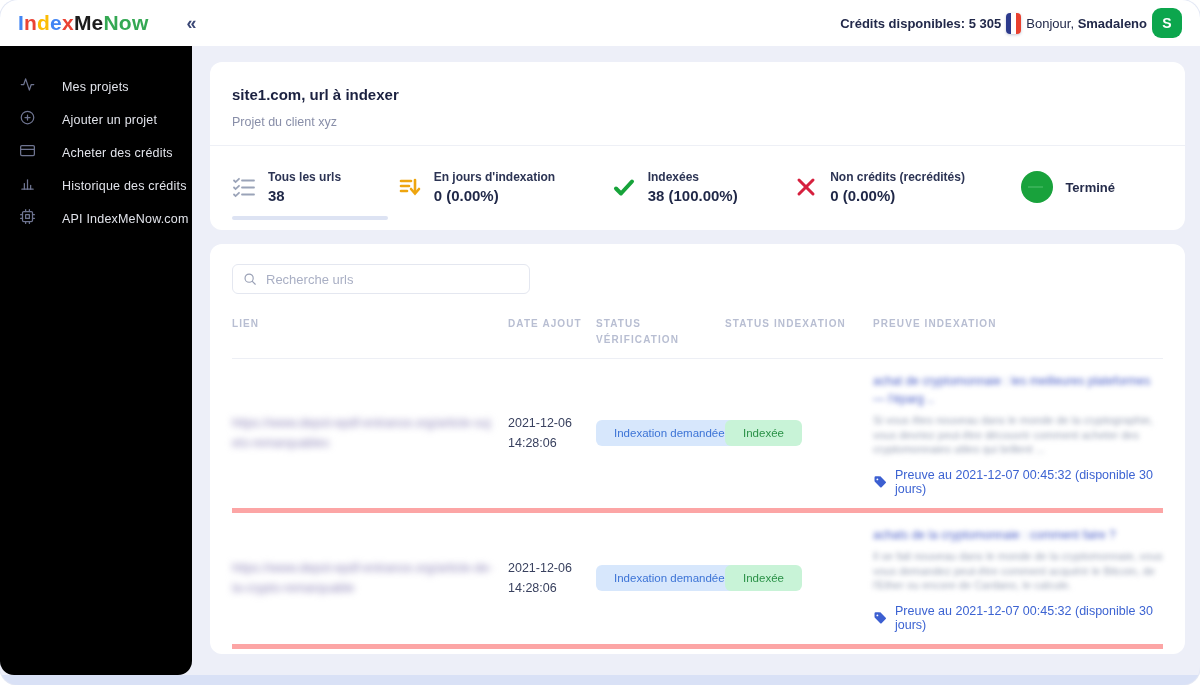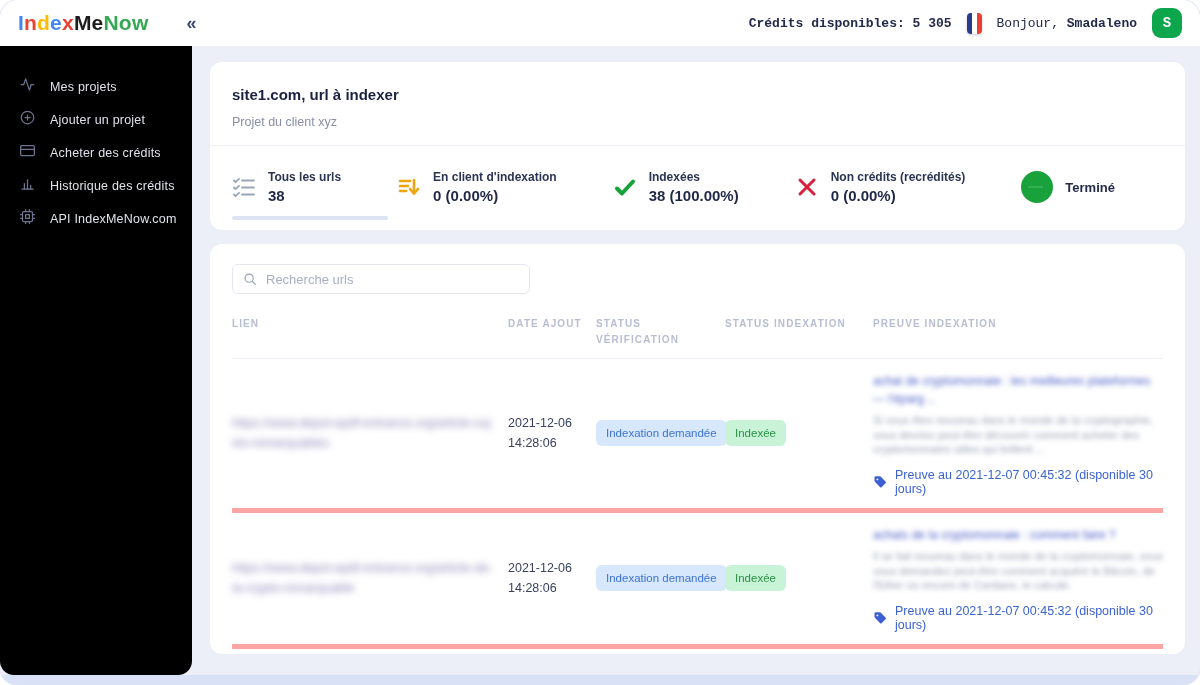--- a/index.html
+++ b/index.html
@@ -9,37 +9,37 @@
   .window { position:relative; width:1200px; height:685px; border-radius:18px; overflow:hidden;
             background:#d9e1f6; box-shadow:0 0 0 1px #e4e8f4; }
 
   
   .topbar { position:absolute; top:0; left:0; right:0; height:46px; background:#fff;
             display:flex; align-items:center; padding:0 18px; z-index:5; }
   .logo { font-size:21px; font-weight:bold; letter-spacing:.2px; cursor:pointer; }
   .lc-blue  { color:#4285F4; } .lc-red { color:#EA4335; } .lc-yellow { color:#FBBC05; }
   .lc-dark  { color:#1c1c1c; } .lc-green { color:#34A853; }
   .collapse { margin-left:38px; color:#3a4775; font-size:18px; font-weight:bold; cursor:pointer; line-height:1; }
-  .top-right { margin-left:auto; display:flex; align-items:center; gap:15px;font-family:Liberation Mono, monospace; }
+  .top-right { margin-left:auto; display:flex; align-items:center; gap:5px; }
   .credits { font-size:13px; font-weight:600; color:#22294a; }
   .flag { width:15px; height:21px; border-radius:4px; overflow:hidden; display:flex; cursor:pointer;
           box-shadow:0 1px 3px rgba(30,40,90,.25); }
   .flag i { flex:1; } .flag .b { background:#2c3a8c; } .flag .w { background:#fff; } .flag .r { background:#e8402f; }
   .greeting { font-size:13px; color:#22294a; }
   .greeting b { font-weight:bold; }
   .avatar { width:30px; height:30px; border-radius:9px; background:#0ca64d; color:#fff; font-size:14px;
             font-weight:bold; display:flex; align-items:center; justify-content:center; cursor:pointer; }
 
   
   .content-bg { position:absolute; top:46px; left:0; right:0; bottom:10px; background:#edeff8; }
 
   
   .sidebar { position:absolute; top:46px; left:0; bottom:10px; width:192px; background:#000;
              border-radius:0 0 14px 14px; z-index:4; padding-top:24px; }
-  .nav-item { display:flex; align-items:center; gap:15px; height:33px; padding-left:20px;
+  .nav-item { display:flex; align-items:center; gap:27px; height:33px; padding-left:20px;
               cursor:pointer; }
   .nav-item svg { width:15px; height:15px; stroke:#6e7490; fill:none; stroke-width:2;
                   stroke-linecap:round; stroke-linejoin:round; flex:0 0 auto; }
   .nav-label { font-size:12.5px; color:#e1e3ea; letter-spacing:.2px; }
 
   
   .content { position:absolute; top:46px; left:210px; right:15px; bottom:0; }
   .card { background:#fff; border-radius:12px; }
 
   
@@ -81,21 +81,21 @@
                   color:#b8bed2; line-height:1.6; padding-right:14px; }
   .t-row { border-bottom:5px solid #fca5a5; }
   .cell { align-self:center; padding:12px 14px 12px 0; }
   .cell-proof { align-self:start; padding:13px 0 12px 0; }
 
   .blur-link  { filter:blur(3.5px); color:#8d85b8; font-size:12.5px; line-height:1.65; word-break:break-all; cursor:pointer; }
   .blur-title { filter:blur(2.8px); color:#4f63c9; font-size:12px; line-height:1.5; font-weight:500; }
   .blur-para  { filter:blur(2.8px); color:#99a1b5; font-size:11px; line-height:1.33; margin-top:5px; }
 
   .date-cell { font-size:12.5px; color:#39415f; line-height:1.6; }
-  .badge { display:inline-block; font-size:11.5px; font-weight:500; padding:7px 10px; border-radius:6px; white-space:nowrap; }
+  .badge { display:inline-block; font-size:11.5px; font-weight:500; padding:7px 18px; border-radius:6px; white-space:nowrap; }
   .badge-blue  { background:#d7e7fc; color:#3d74d6; }
   .badge-green { background:#c8f3d7; color:#2a9147; }
 
   .proof-link { display:flex; align-items:center; gap:8px; margin-top:11px; cursor:pointer; }
   .proof-link svg { width:14px; height:14px; flex:0 0 auto; }
   .proof-link-text { font-size:12.5px; font-weight:500; color:#3c63d2; }
 </style>
 </head>
 <body>
 
@@ -202,21 +202,21 @@
           <span class="icon24">
               <svg viewBox="0 0 24 24" fill="none" stroke="#eea50f" stroke-width="2.6" stroke-linecap="round">
                 <line x1="3" y1="6" x2="13" y2="6"></line>
                 <line x1="3" y1="11" x2="11" y2="11"></line>
                 <line x1="3" y1="16" x2="9" y2="16"></line>
                 <line x1="17" y1="5" x2="17" y2="17"></line>
                 <polyline points="13 14 17 18.5 21 14"></polyline>
               </svg>
             </span>
           <div>
-            <div class="stat-label">En client d'indexation</div>
+            <div class="stat-label">En jours d'indexation</div>
             <div class="stat-value">0 (0.00%)</div>
           </div>
         </div>
 
         <div class="stat">
           <span class="icon24">
               <svg viewBox="0 0 24 24" fill="none" stroke="#17a33a" stroke-width="4" stroke-linecap="round" stroke-linejoin="round">
                 <path d="M4 13.5l5 5L20 6.5"></path>
               </svg>
             </span>

